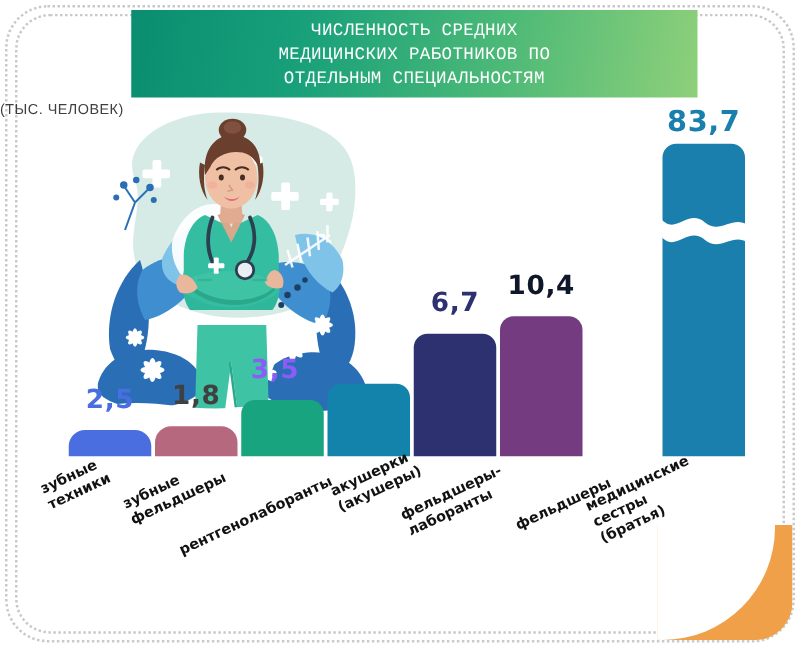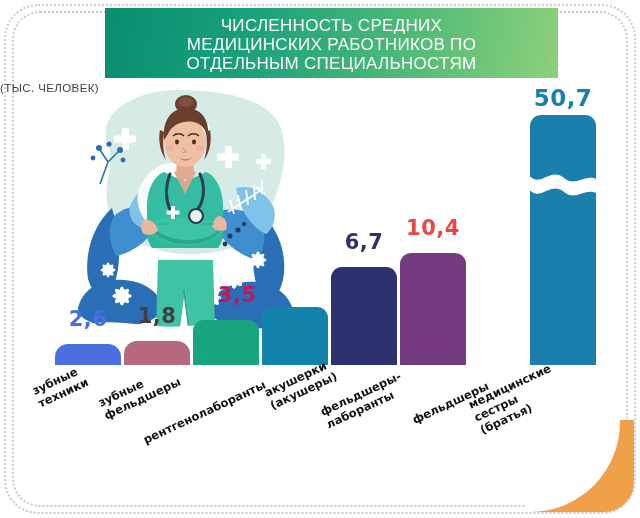--- a/index.html
+++ b/index.html
@@ -64,26 +64,27 @@
     height: 70px;
     background: linear-gradient(100deg, #0a8d70 0%, #17a07a 30%, #4cb977 65%, #8ed07a 100%);
     display: flex;
     align-items: center;
     justify-content: center;
     box-sizing: border-box;
     padding: 3px 10px 0 10px;
   }
   .banner-title {
     color: #ffffff;
-    font-size: 17px;
+    font-size: 14px;
     line-height: 19px;
     font-weight: 400;
     text-align: center;
     letter-spacing: 0.3px;
     white-space: pre-line;
+    font-family: Liberation Mono, monospace;
   }
   .subtitle {
     position: absolute;
     left: 0;
     top: 82px;
     width: 640px;
     text-align: left;
     color: #3f3f3f;
     font-size: 11.5px;
     letter-spacing: 0.4px;
@@ -341,26 +342,26 @@
     <div class="bar" style="left:193px; width:66px; height:45px;  background:#17a47e;"></div>
     <div class="bar" style="left:262px; width:66px; height:58px;  background:#1383ab;"></div>
     <div class="bar" style="left:331px; width:66px; height:98px;  background:#2e3170;"></div>
     <div class="bar" style="left:400px; width:66px; height:112px; background:#743b80;"></div>
     <div class="bar" style="left:530px; width:66px; height:250px; background:#1b7fad;"></div>
 
     <svg class="axis-break" style="left:528px; top:168px;" width="70" height="40" viewBox="0 0 70 40" xmlns="http://www.w3.org/2000/svg">
       <path d="M0 6 C12 22 22 -2 36 10 C48 20 58 4 70 12 L70 26 C58 18 48 34 36 24 C22 12 12 36 0 20 Z" fill="#ffffff"></path>
     </svg>
 
-    <div class="value-label" style="left:55px;  width:66px; top:307px; color:#4a6ee0;">2,6</div>
+    <div class="value-label" style="left:55px;  width:66px; top:307px; color:#4a6ee0;">2,5</div>
     <div class="value-label" style="left:124px; width:66px; top:304px; color:#404040;">1,8</div>
-    <div class="value-label" style="left:204px; width:66px; top:283px; color:#be185d;">3,5</div>
+    <div class="value-label" style="left:187px; width:66px; top:283px; color:#8b5cf6;">3,5</div>
     <div class="value-label" style="left:331px; width:66px; top:230px; color:#2e3170;">6,7</div>
-    <div class="value-label" style="left:396px; width:74px; top:216px; color:#ef4444;">10,4</div>
-    <div class="value-label big" style="left:524px; width:78px; top:85px;  color:#1b7fad;">50,7</div>
+    <div class="value-label" style="left:396px; width:74px; top:216px; color:#0f172a;">10,4</div>
+    <div class="value-label big" style="left:524px; width:78px; top:85px;  color:#1b7fad;">83,7</div>
 
     <div class="cat-label" style="left:30px;  top:385px; text-align:left;">зубные
 техники</div>
     <div class="cat-label" style="left:96px;  top:397px; text-align:left;">зубные
 фельдшеры</div>
     <div class="cat-label" style="left:141px; top:434px; text-align:left;">рентгенолаборанты</div>
     <div class="cat-label" style="left:262px; top:387px; text-align:left;">акушерки
 (акушеры)</div>
     <div class="cat-label" style="left:318px; top:406px; text-align:left;">фельдшеры-
 лаборанты</div>

